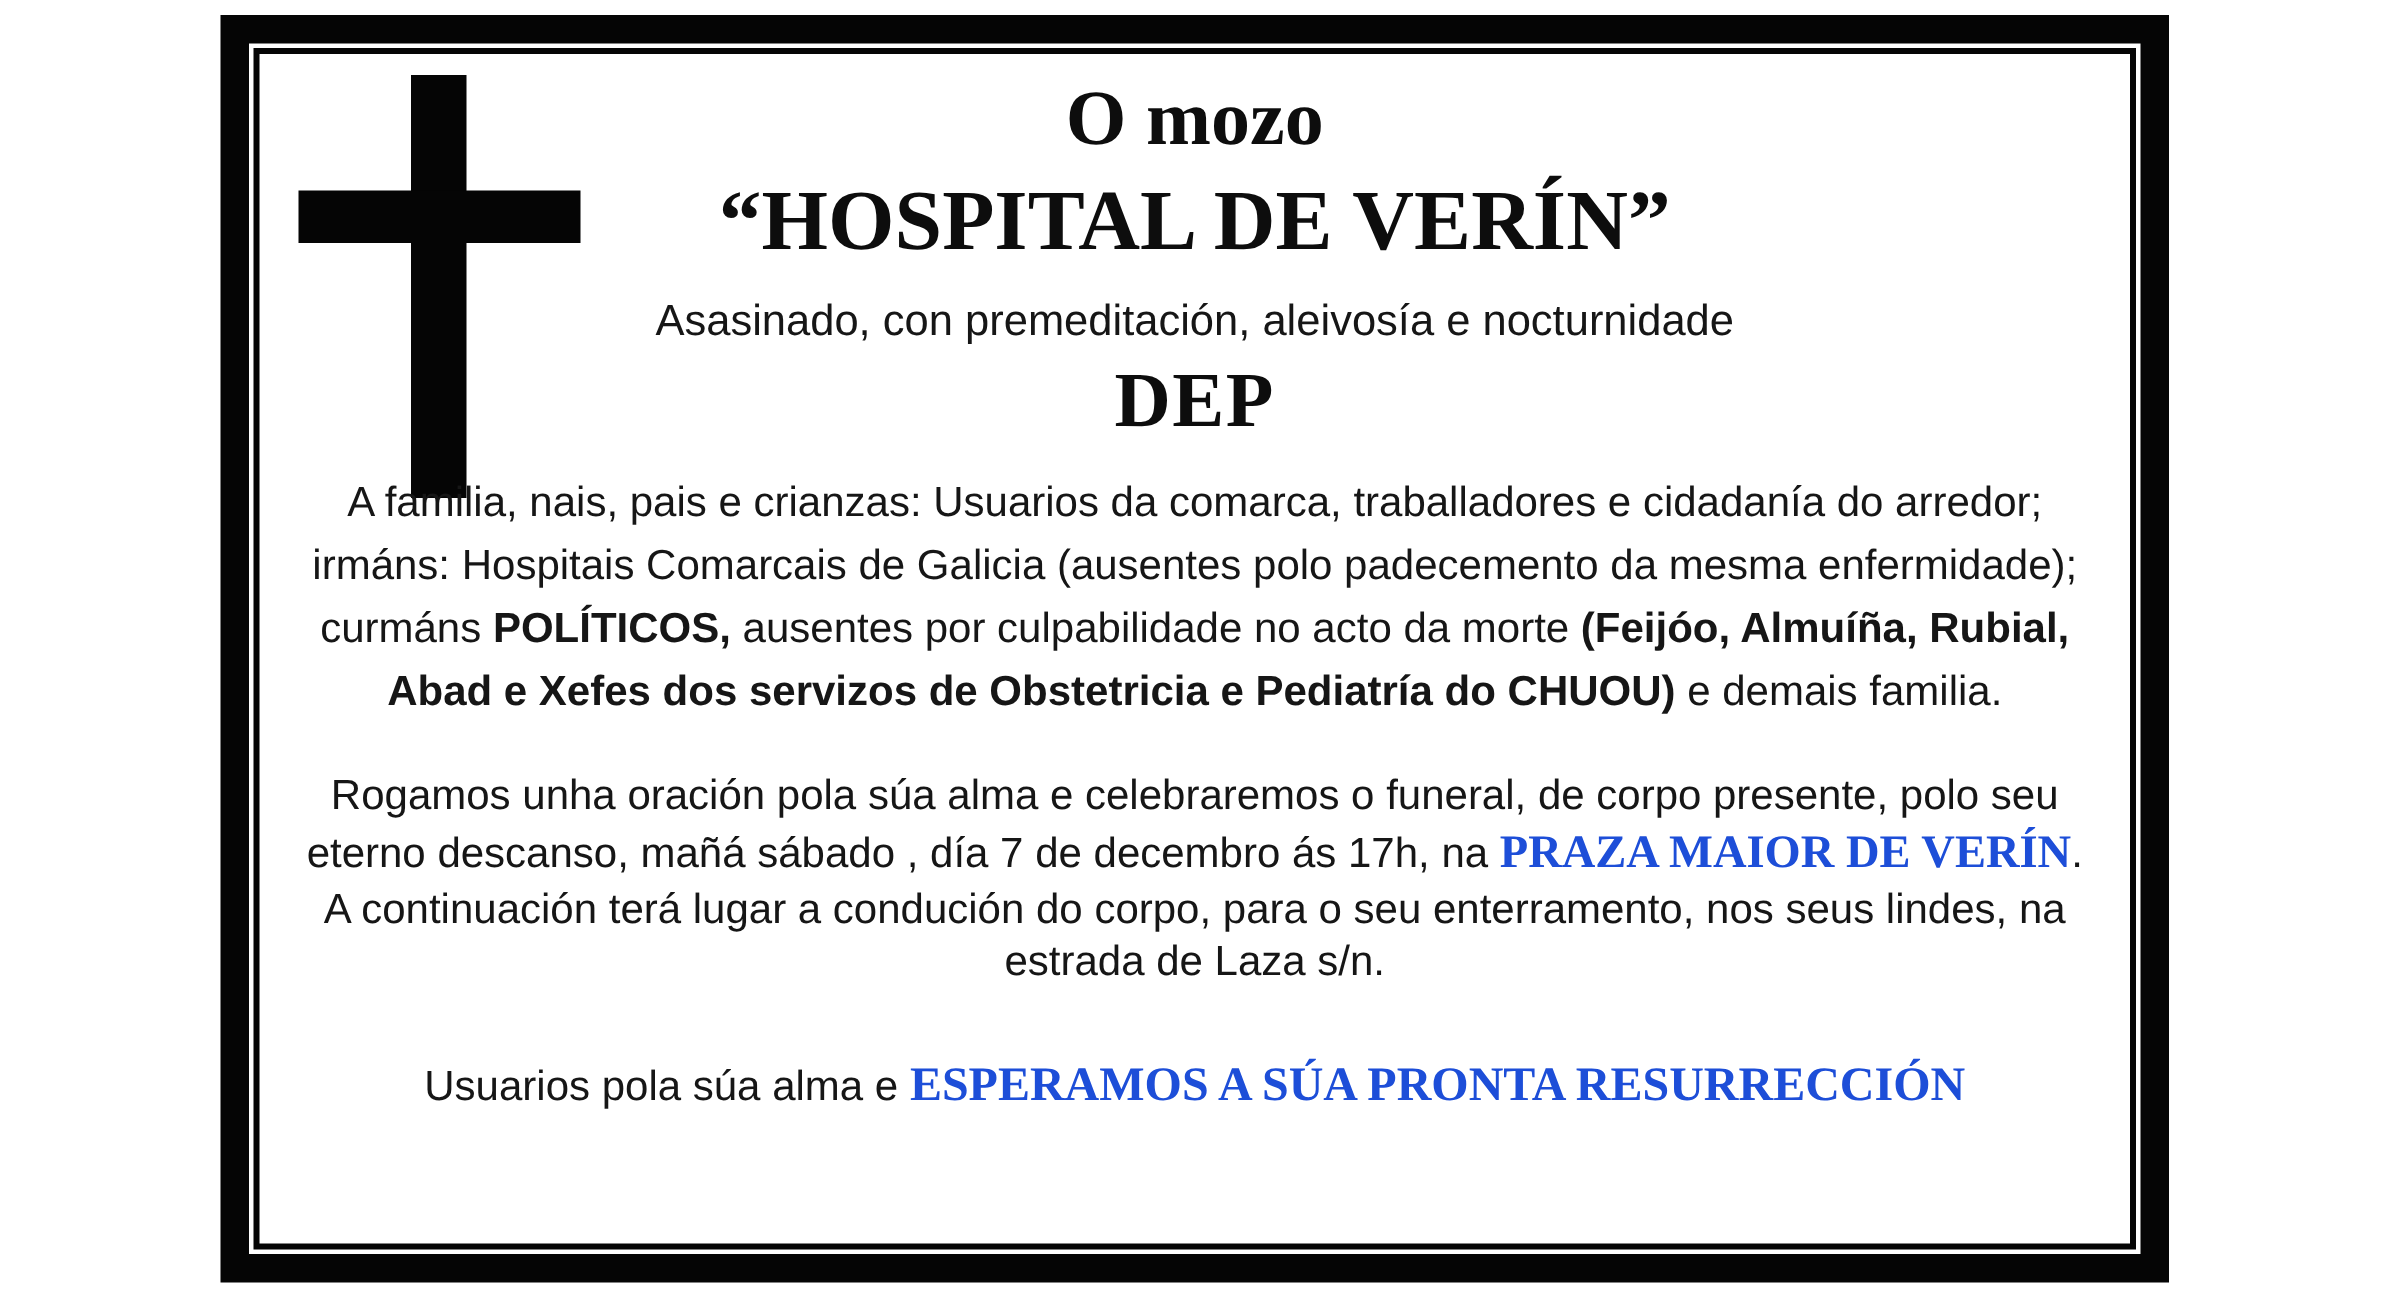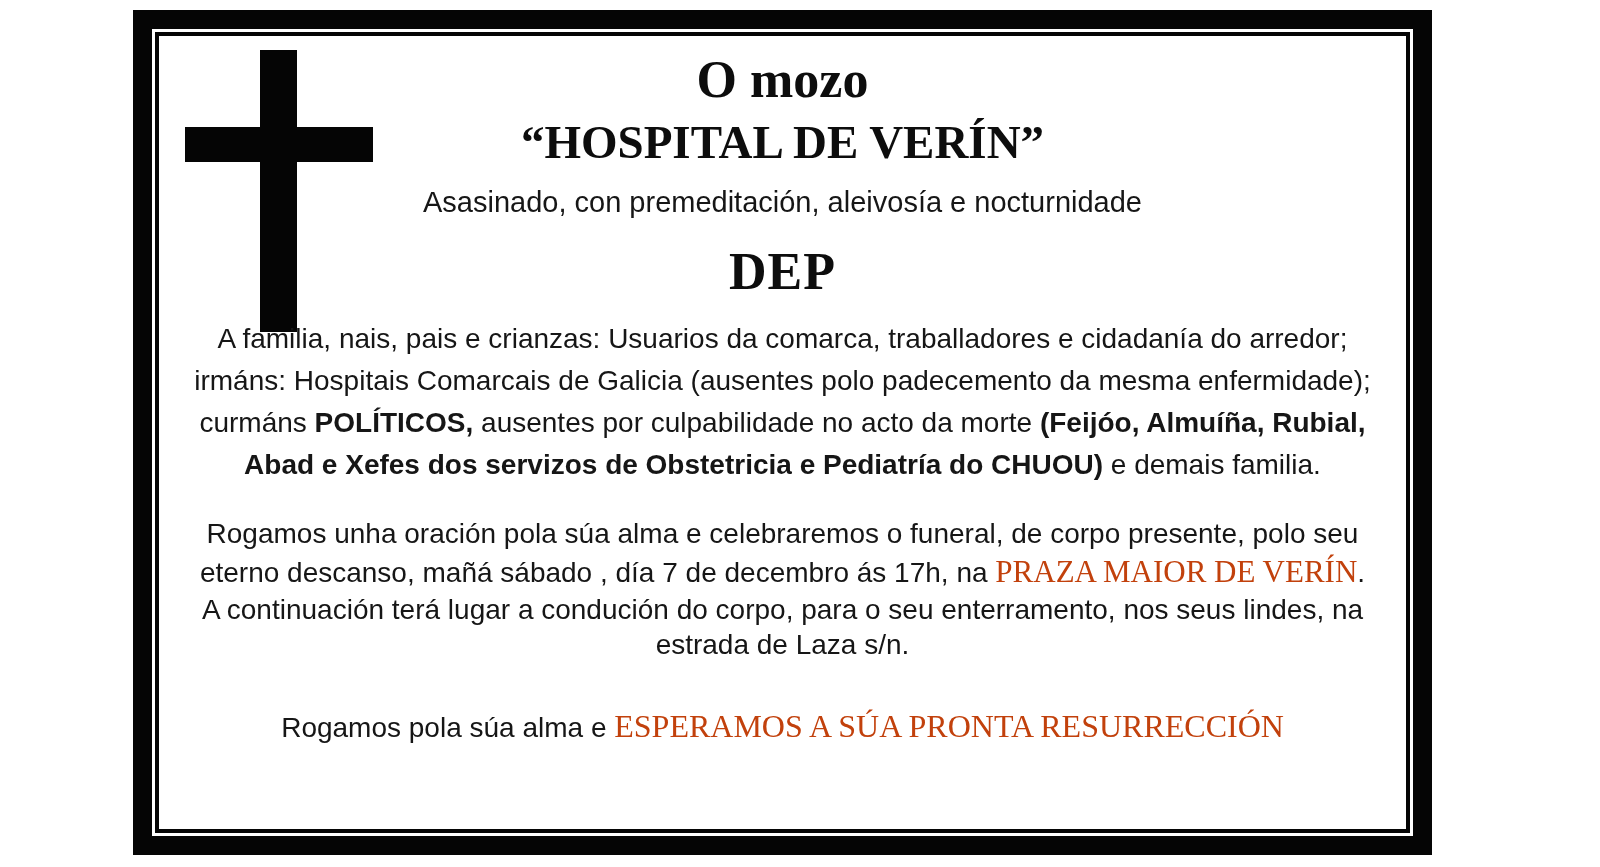--- a/index.html
+++ b/index.html
@@ -9,21 +9,21 @@
   }
   *{box-sizing:border-box;}
   html,body{margin:0;padding:0;}
   body{
     width:1600px;height:867px;position:relative;
     background:var(--bg);
     font-family:"Liberation Sans",sans-serif;
     color:var(--ink);
   }
   .frame{
-    position:absolute;left:133px;top:10px;width:1299px;height:845px;
+    position:absolute;left:147px;top:10px;width:1299px;height:845px;
     border:19px solid var(--frame);
     padding:3px;
     background:var(--bg);
   }
   .inner{
     width:100%;height:100%;
     border:4px solid var(--frame);
     position:relative;
     overflow:hidden;
   }
@@ -43,49 +43,49 @@
   }
   .title{
     margin-top:14px;
     font-family:"Liberation Serif","DejaVu Serif",serif;
     font-weight:bold;font-size:52px;line-height:1.15;
     color:#0d0d0d;
   }
   .name{
     margin-top:4px;
     font-family:"Liberation Serif","DejaVu Serif",serif;
-    font-weight:bold;font-size:47px;line-height:1.2;
+    font-weight:bold;font-size:57px;line-height:1.2;
     color:#0d0d0d;
   }
   .death{
     margin-top:12px;
     font-size:29px;line-height:1.38;
   }
   .dep{
-    margin-top:20px;
+    margin-top:4px;
     font-family:"Liberation Serif","DejaVu Serif",serif;
     font-weight:bold;font-size:52px;line-height:1.15;
     color:#0d0d0d;
     letter-spacing:1px;
   }
   .p1{
     margin:16px auto 17px auto;
     font-size:28px;line-height:1.5;
     max-width:1240px;
   }
   .p1 b{font-weight:bold;}
   .p2{
     margin:30px auto 0 auto;
     font-size:28px;line-height:1.28;
     max-width:1230px;
   }
   .bold-serif{
     font-family:"Liberation Serif","DejaVu Serif",serif;
-    font-weight:normal;font-size:31px;
-    color:#c2410c;
+    font-weight:bold;font-size:31px;
+    color:#1d4ed8;
   }
   .closing{
     margin-top:44px;
     font-size:28px;line-height:1.2;
   }
   .closing .bold-serif{font-size:32px;}
 </style>
 </head>
 <body>
 
@@ -106,17 +106,17 @@
       <div class="death">
         <div>Asasinado, con premeditación, aleivosía e nocturnidade</div>
       </div>
 
       <div class="dep">DEP</div>
 
       <p class="p1"><span>A familia, nais, pais e crianzas: Usuarios da comarca, traballadores e cidadanía do arredor; irmáns: Hospitais Comarcais de Galicia (ausentes polo padecemento da mesma enfermidade); curmáns </span><b>POLÍTICOS,</b><span> ausentes por culpabilidade no acto da morte </span><b>(Feijóo, Almuíña, Rubial, Abad e Xefes dos servizos de Obstetricia e Pediatría do CHUOU)</b><span> e demais familia.</span></p>
 
       <p class="p2"><span>Rogamos unha oración pola súa alma e celebraremos o funeral, de corpo presente, polo seu eterno descanso, mañá sábado , día 7 de decembro ás 17h, na </span><span class="bold-serif">PRAZA MAIOR DE VERÍN</span><span>.</span><br><span>A continuación terá lugar a condución do corpo, para o seu enterramento, nos seus lindes, na estrada de Laza s/n.</span></p>
 
-      <div class="closing"><span>Rogamos pola súa alma e </span><span class="bold-serif">ESPERAMOS A SÚA PRONTA RESURRECCIÓN</span></div>
+      <div class="closing"><span>Usuarios pola súa alma e </span><span class="bold-serif">ESPERAMOS A SÚA PRONTA RESURRECCIÓN</span></div>
 
     </div>
   </div>
 </div>
 
 </body></html>

